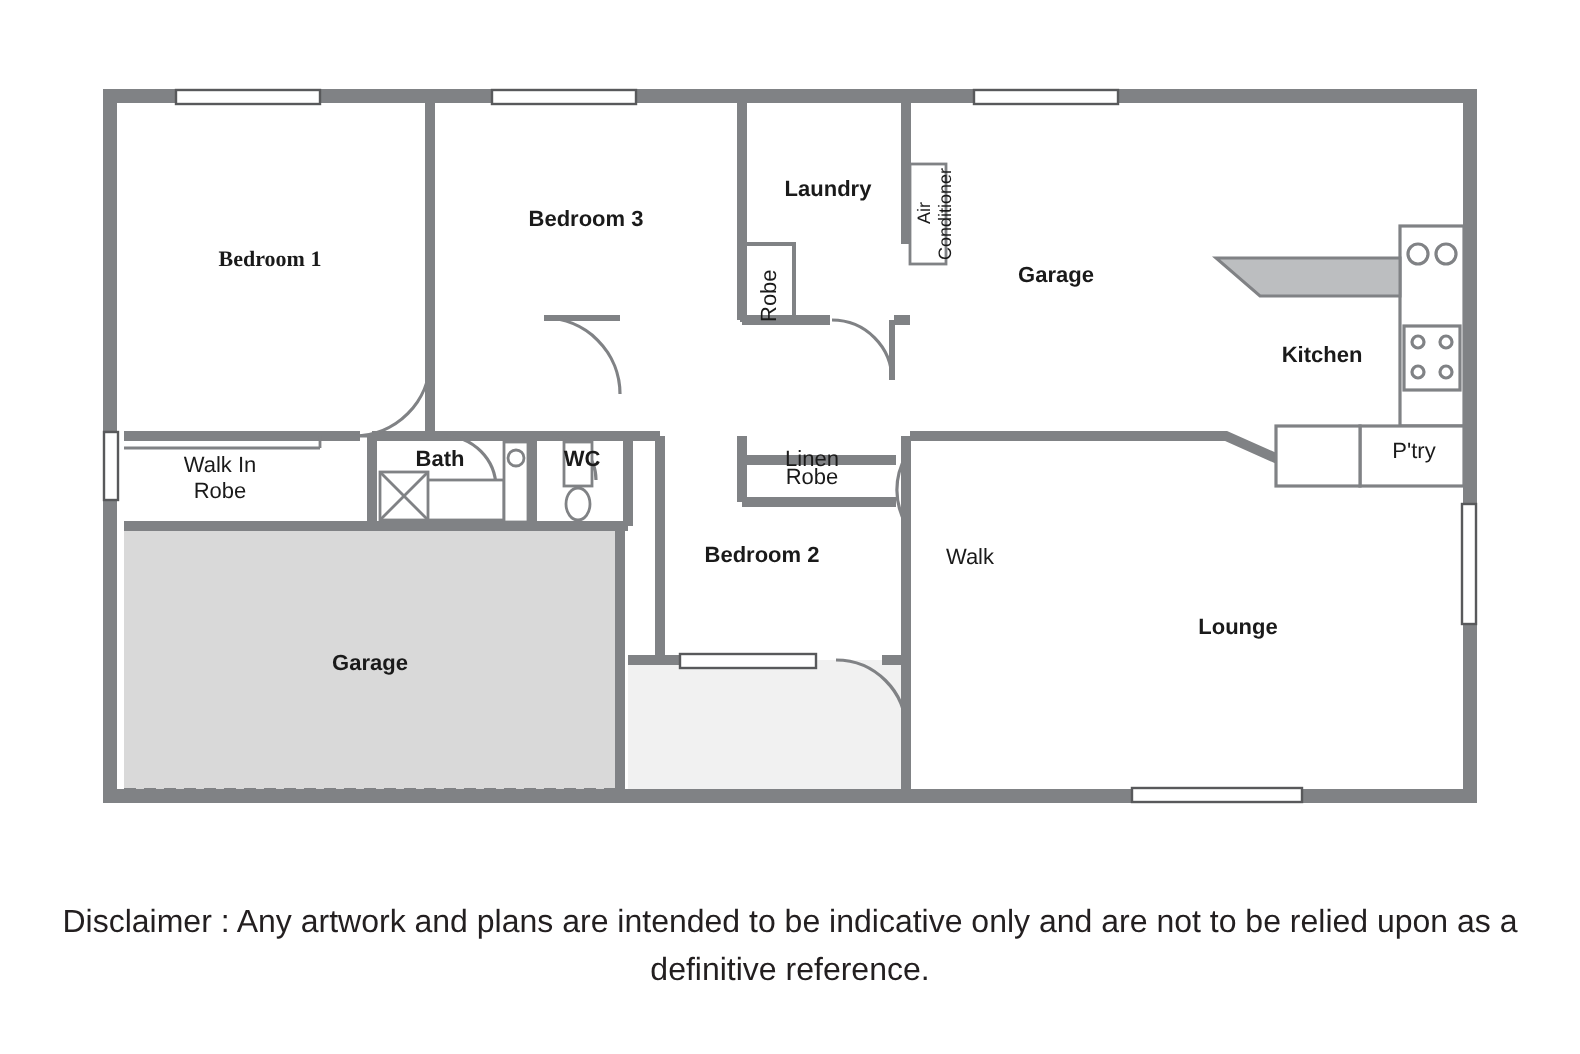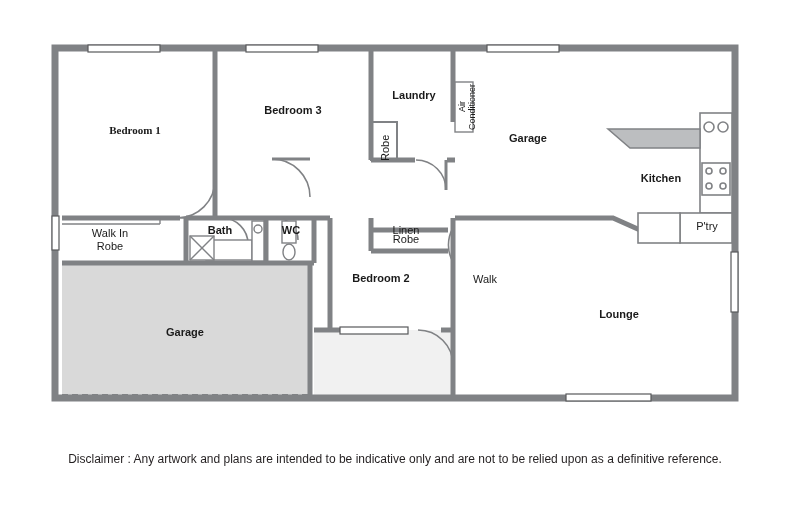--- a/index.html
+++ b/index.html
@@ -26,21 +26,21 @@
   .lbl.small{ font-size:11px; }
   .lbl.tiny{ font-size:9px; }
   .lbl.vert{
     writing-mode:vertical-rl;
     transform:rotate(180deg);
   }
   .disclaimer{
     position:absolute;
     left:0;top:450px;width:790px;
     text-align:center;
-    font-size:12px;
+    font-size:16px;
     color:#231f20;
     line-height:1.5;
     font-family:"Liberation Sans", sans-serif;
   }
 </style>
 </head>
 <body>
 
 <svg id="plan" viewBox="0 0 790 527" width="790" height="527" xmlns="http://www.w3.org/2000/svg">
 

